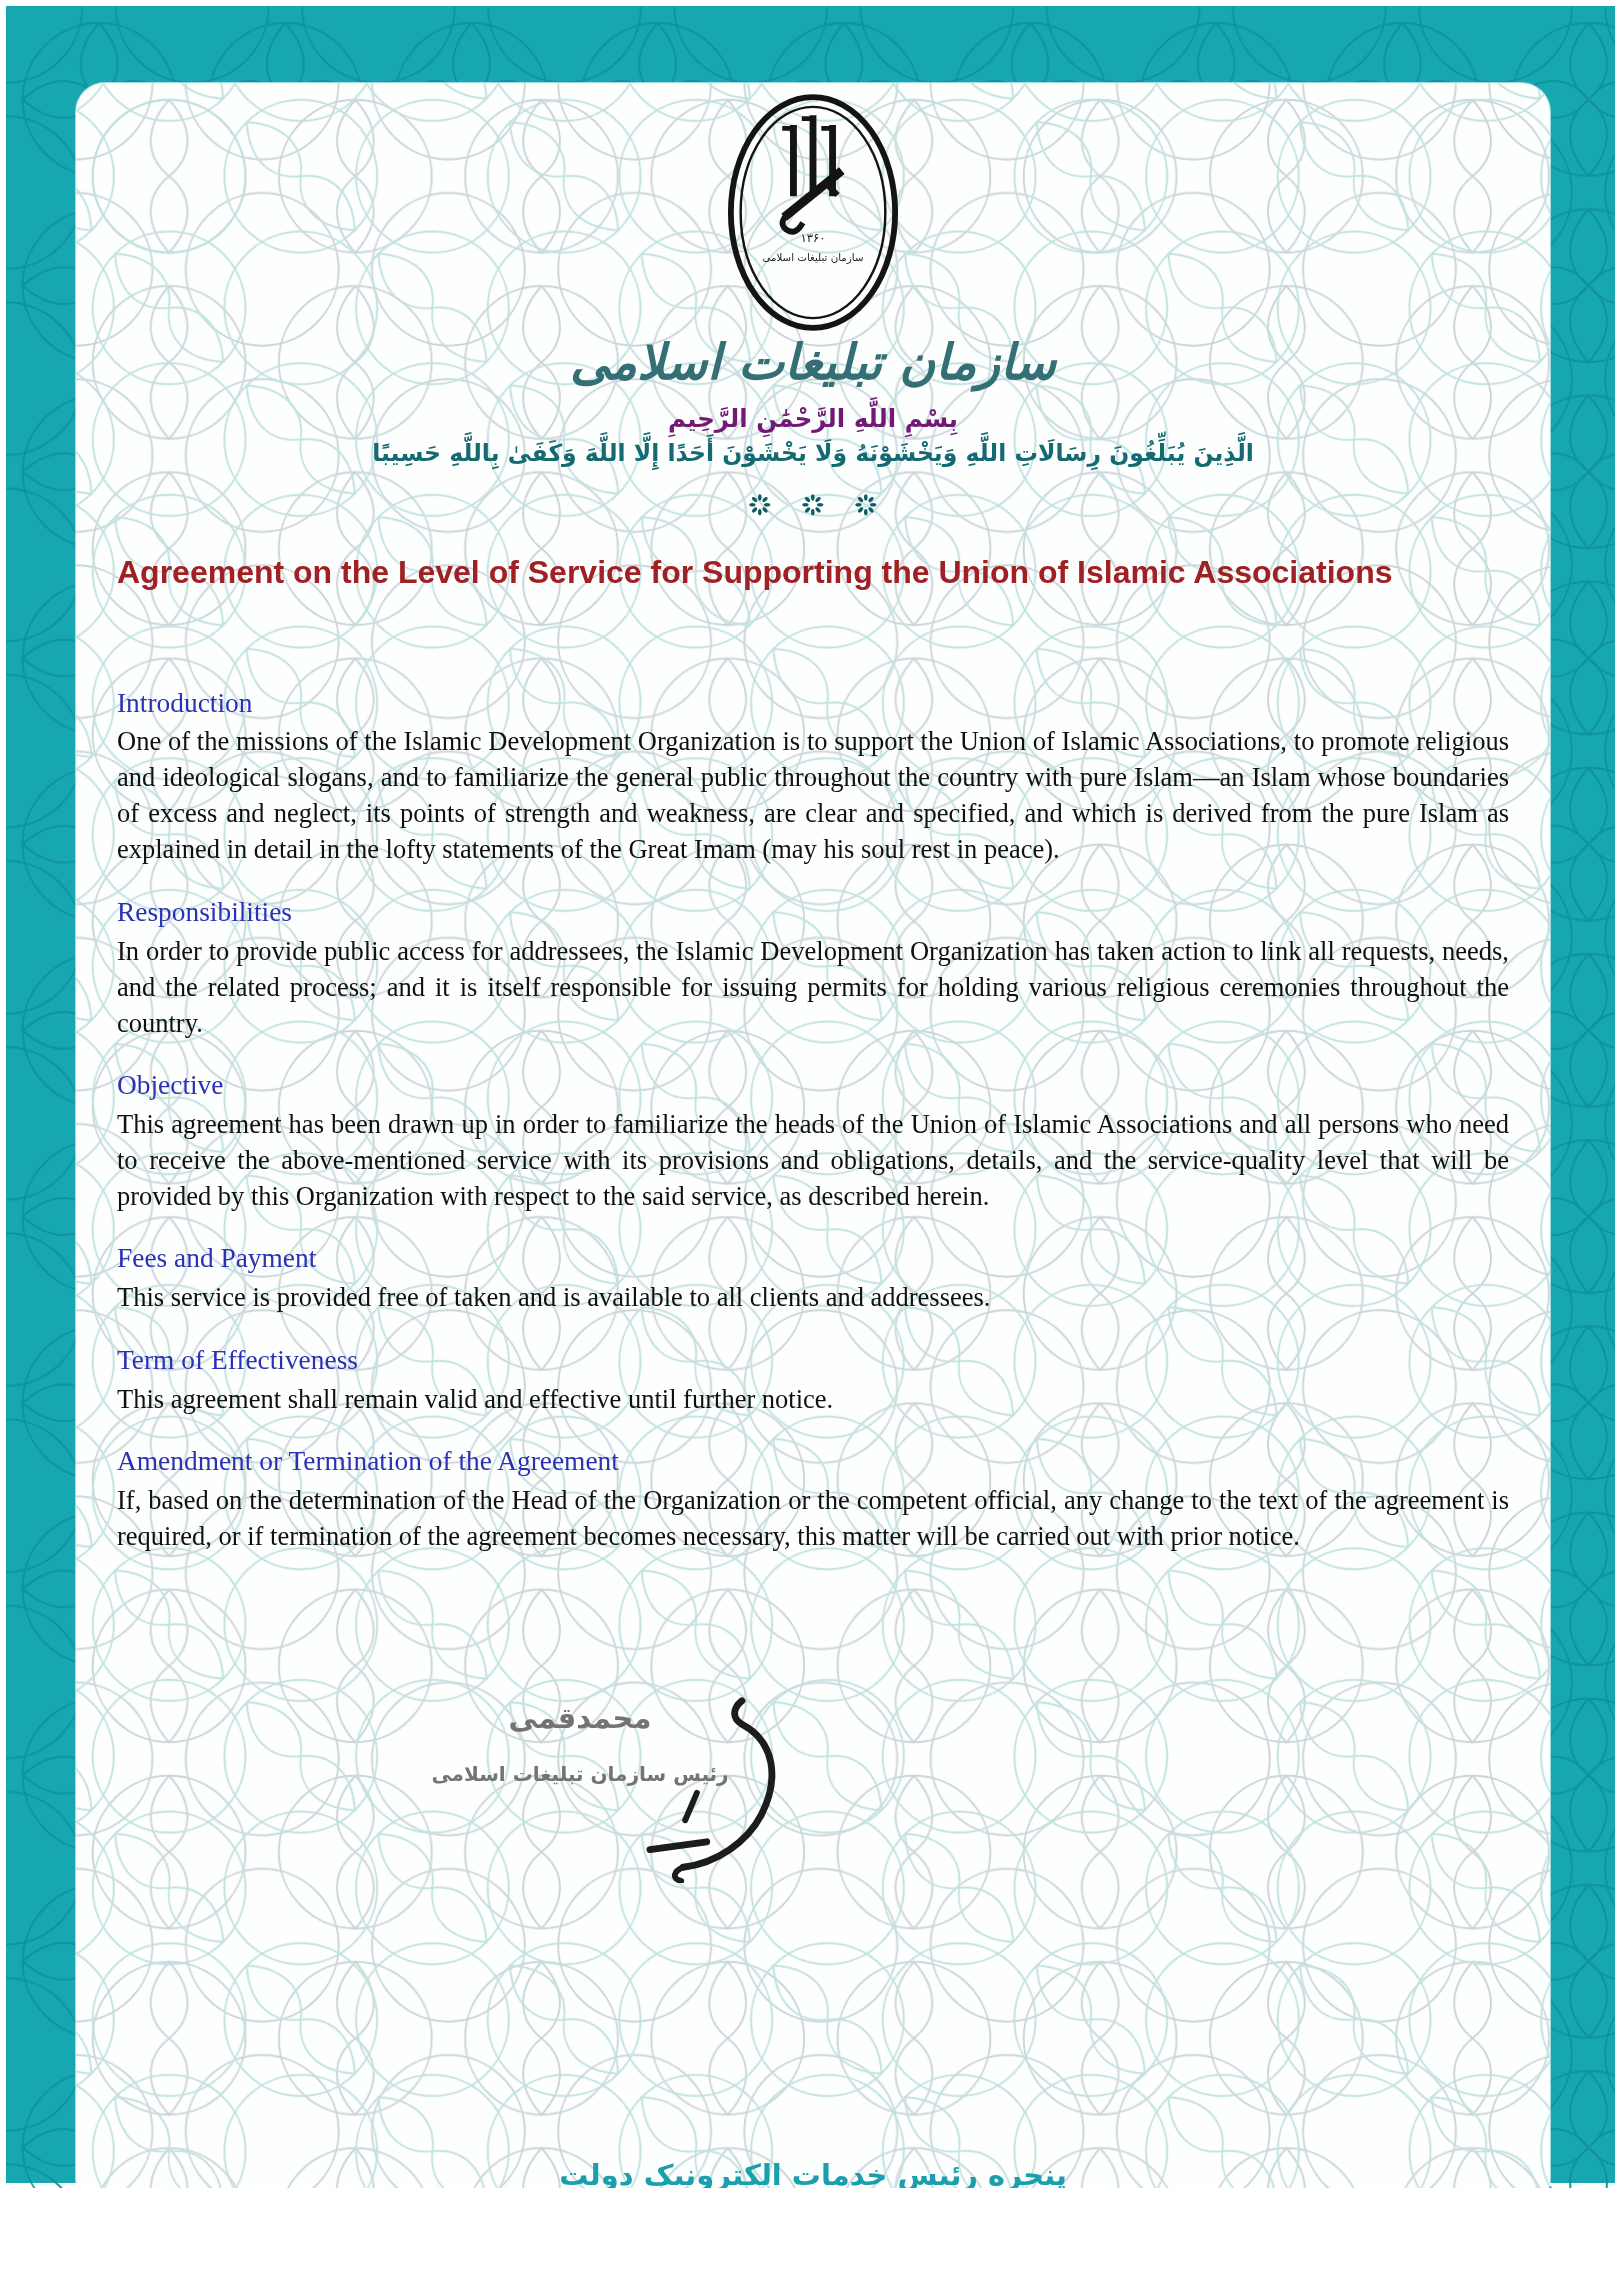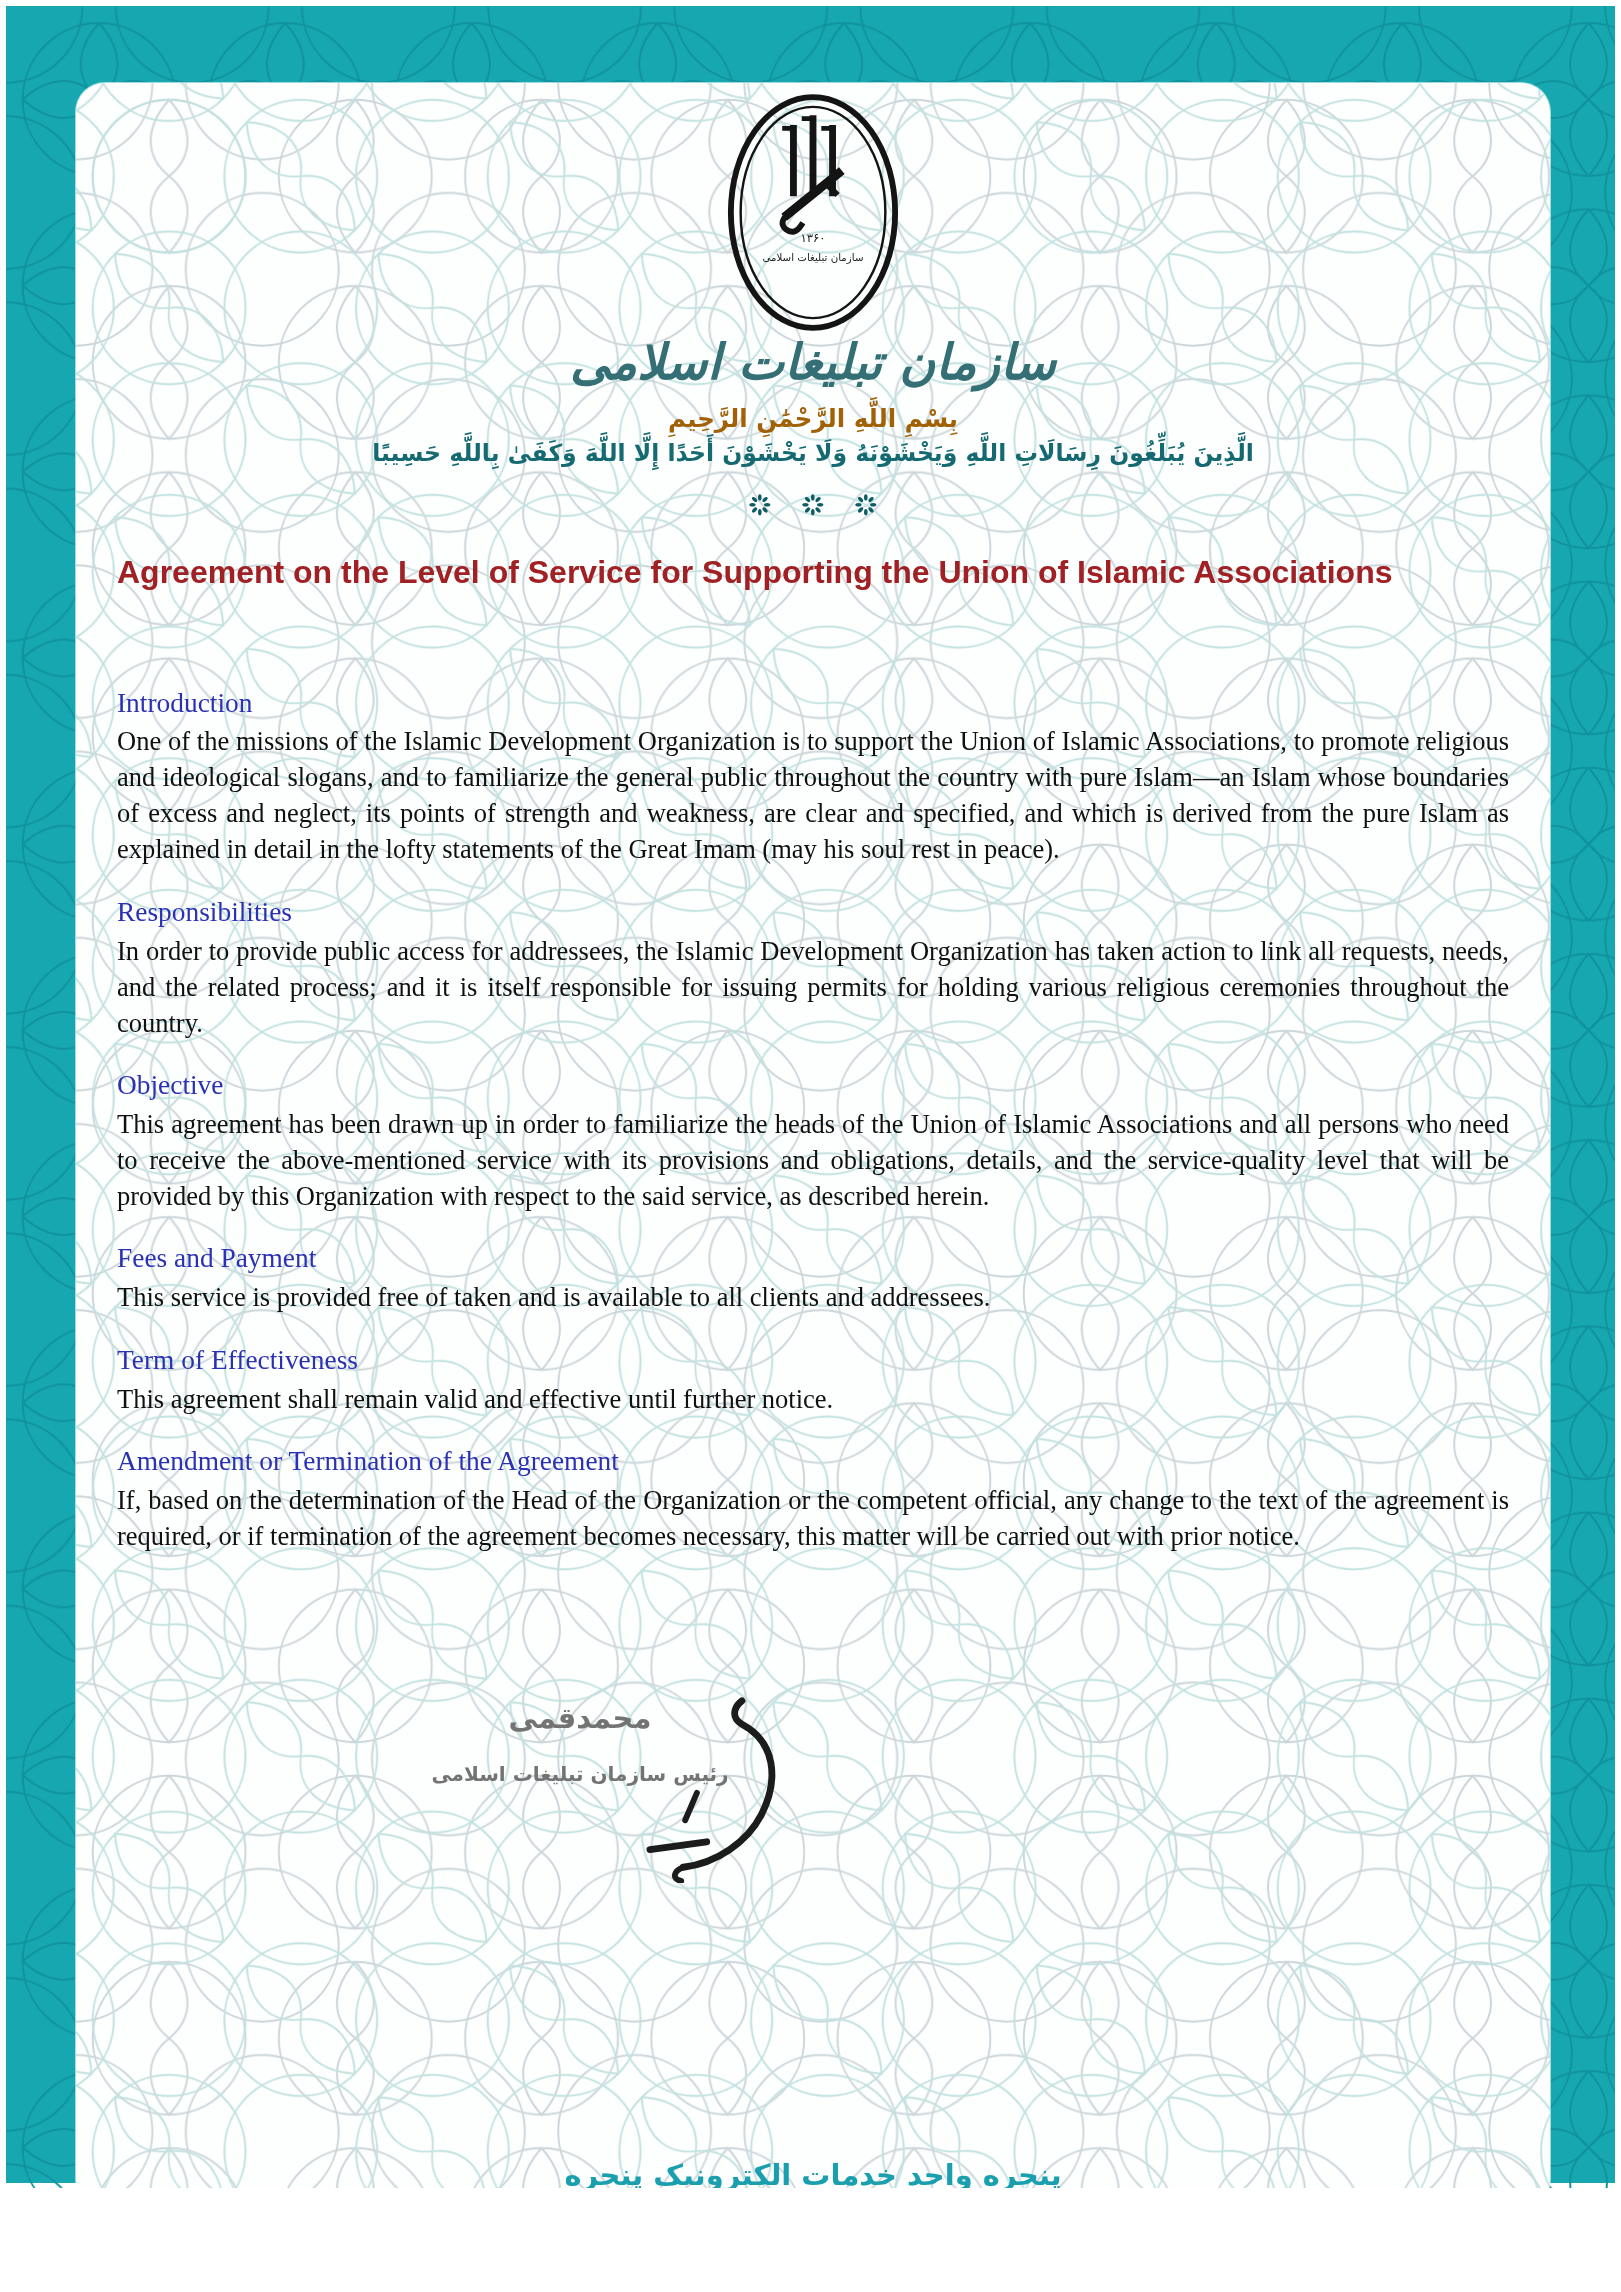--- a/index.html
+++ b/index.html
@@ -26,21 +26,21 @@
 
   .calligraphy {
     text-align:center; direction:rtl;
     font-family:"DejaVu Sans", sans-serif;
     font-size:49px; line-height:61px; font-weight:bold; font-style:italic;
     color:#336f74; letter-spacing:-1px;
   }
   .bismillah {
     margin-top:9.8px; text-align:center; direction:rtl;
     font-family:"DejaVu Sans", sans-serif;
-    font-size:24.5px; line-height:31px; font-weight:bold; color:#a16207;
+    font-size:24.5px; line-height:31px; font-weight:bold; color:#701a75;
   }
   .verse {
     margin-top:3.9px; text-align:center; direction:rtl;
     font-family:"DejaVu Sans", sans-serif;
     font-size:23.5px; line-height:33px; font-weight:bold; color:#156a72;
   }
   .ornaments { margin-top:23.5px; text-align:center; }
   .ornaments .orn { display:inline-block; margin:0 13.7px; vertical-align:middle; }
 
   .doc-title {
@@ -239,17 +239,17 @@
             <path d="M146,14 c-10,8 -10,18 0,24 c34,18 38,56 20,92 c-14,28 -46,50 -80,54" stroke-width="7"></path>
             <path d="M52,166 l58,-8" stroke-width="7"></path>
             <path d="M100,108 l-12,28" stroke-width="6"></path>
             <path d="M86,184 c-10,4 -12,12 -2,14" stroke-width="6"></path>
           </g>
         </svg>
       </div>
 
     </div>
 
-    <div class="card-footer" dir="rtl">پنجره واحد خدمات الکترونیک پنجره</div>
+    <div class="card-footer" dir="rtl">پنجره رئیس خدمات الکترونیک دولت</div>
   </div>
 
 </div>
 
 
 </body></html>

